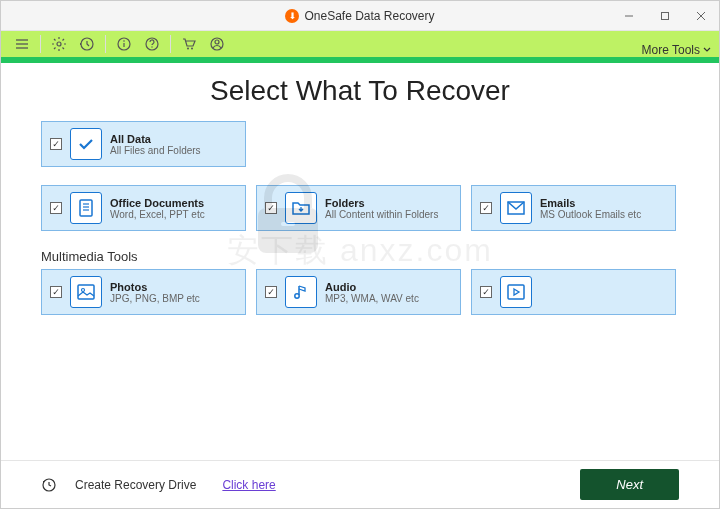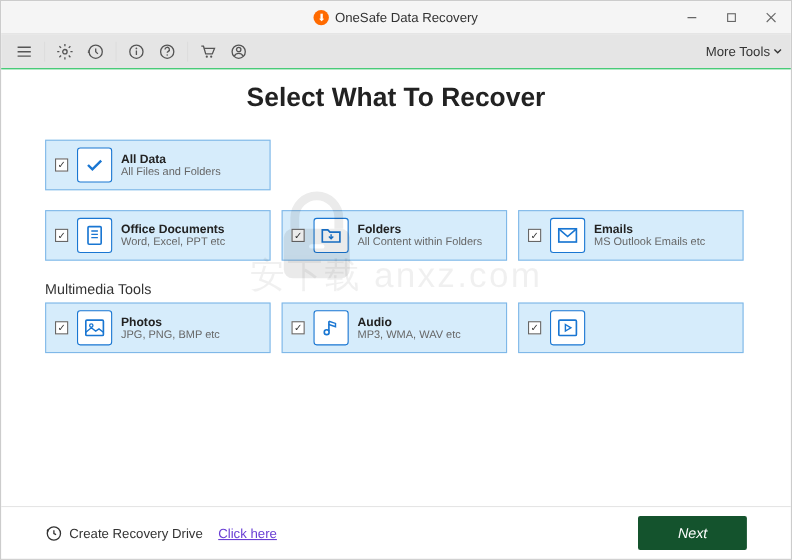--- a/index.html
+++ b/index.html
@@ -4,42 +4,42 @@
 <style>
 * { box-sizing: border-box; margin: 0; padding: 0; }
 body { font-family: "Segoe UI", Arial, sans-serif; background: #fff; width: 720px; height: 509px; overflow: hidden; position: relative; border: 1px solid #ccc; }
 
 .titlebar { height: 30px; background: #f5f5f5; display: flex; align-items: center; justify-content: center; position: relative; border-bottom: 1px solid #e5e5e5; }
 .titlebar-title { font-size: 12px; color: #333; display: flex; align-items: center; gap: 5px; }
 .logo-icon { width: 14px; height: 14px; background: #ff6a00; border-radius: 50%; display: inline-flex; align-items: center; justify-content: center; color: #fff; font-size: 9px; }
 .win-controls { position: absolute; right: 0; top: 0; height: 30px; display: flex; }
 .win-btn { width: 36px; height: 30px; display: flex; align-items: center; justify-content: center; color: #666; font-size: 12px; cursor: pointer; }
 
-.toolbar { height: 32px; background: #e5e5e5; border-bottom: 1px solid #22c55e; display: flex; align-items: center; padding: 0 8px; justify-content: space-between; }
+.toolbar { height: 32px; background: #bef264; border-bottom: 6px solid #22c55e; display: flex; align-items: flex-end; padding: 0 8px; justify-content: space-between; }
 .toolbar-left { display: flex; align-items: center; gap: 2px; }
 .tool-icon { width: 26px; height: 26px; display: flex; align-items: center; justify-content: center; color: #555; cursor: pointer; border-radius: 3px; }
 .tool-divider { width: 1px; height: 18px; background: #ddd; margin: 0 3px; }
 .more-tools { font-size: 12px; color: #333; cursor: pointer; display: flex; align-items: center; gap: 3px; }
 
 .main { padding: 12px 40px 0 40px; }
-.page-title { text-align: center; font-size: 24px; font-weight: 700; color: #222; margin-bottom: 24px; }
+.page-title { text-align: center; font-size: 28px; font-weight: 400; color: #222; margin-bottom: 14px; }
 
 .section { margin-bottom: 18px; }
 .section-label { font-size: 13px; color: #333; margin-bottom: 5px; }
 .card-row { display: flex; gap: 10px; }
 .card { flex: 1; display: flex; align-items: center; background: #d6ecfb; border: 1px solid #7fb8e8; padding: 6px 8px; gap: 8px; cursor: pointer; max-width: 205px; }
 .card.full { max-width: 205px; }
 .checkbox { width: 12px; height: 12px; border: 1px solid #666; background: #fff; display: flex; align-items: center; justify-content: center; font-size: 9px; color: #333; flex-shrink: 0; }
 .card-icon { width: 32px; height: 32px; border: 1.5px solid #1976d2; border-radius: 3px; display: flex; align-items: center; justify-content: center; color: #1976d2; flex-shrink: 0; background: #fff; }
 .card-text { display: flex; flex-direction: column; min-width: 0; }
 .card-title { font-size: 11px; font-weight: 600; color: #222; white-space: nowrap; }
 .card-sub { font-size: 10px; color: #666; white-space: nowrap; overflow: hidden; text-overflow: ellipsis; }
 
 .footer { position: absolute; bottom: 0; left: 0; right: 0; height: 48px; border-top: 1px solid #e5e5e5; display: flex; align-items: center; justify-content: space-between; padding: 0 40px; }
-.footer-left { display: flex; align-items: center; gap: 6px; font-size: 12px; color: #333; }
+.footer-left { display: flex; align-items: center; gap: 18px; font-size: 12px; color: #333; }
 .footer-link { color: #6a3fd4; text-decoration: underline; cursor: pointer; margin-left: 8px; }
 .next-btn { background: #14532d; color: #fff; border: none; padding: 8px 36px; font-size: 13px; cursor: pointer; border-radius: 2px; font-style: italic; }
 
 .watermark { position: absolute; top: 50%; left: 50%; transform: translate(-50%,-60%); font-size: 32px; color: rgba(0,0,0,0.06); pointer-events: none; z-index: 100; white-space: nowrap; letter-spacing: 2px; }
 .wm-lock { position: absolute; top: 44%; left: 40%; transform: translate(-50%,-60%); z-index: 99; opacity: 0.08; pointer-events: none; }
 
 svg { display: block; }
 </style>
 </head>
 <body>

